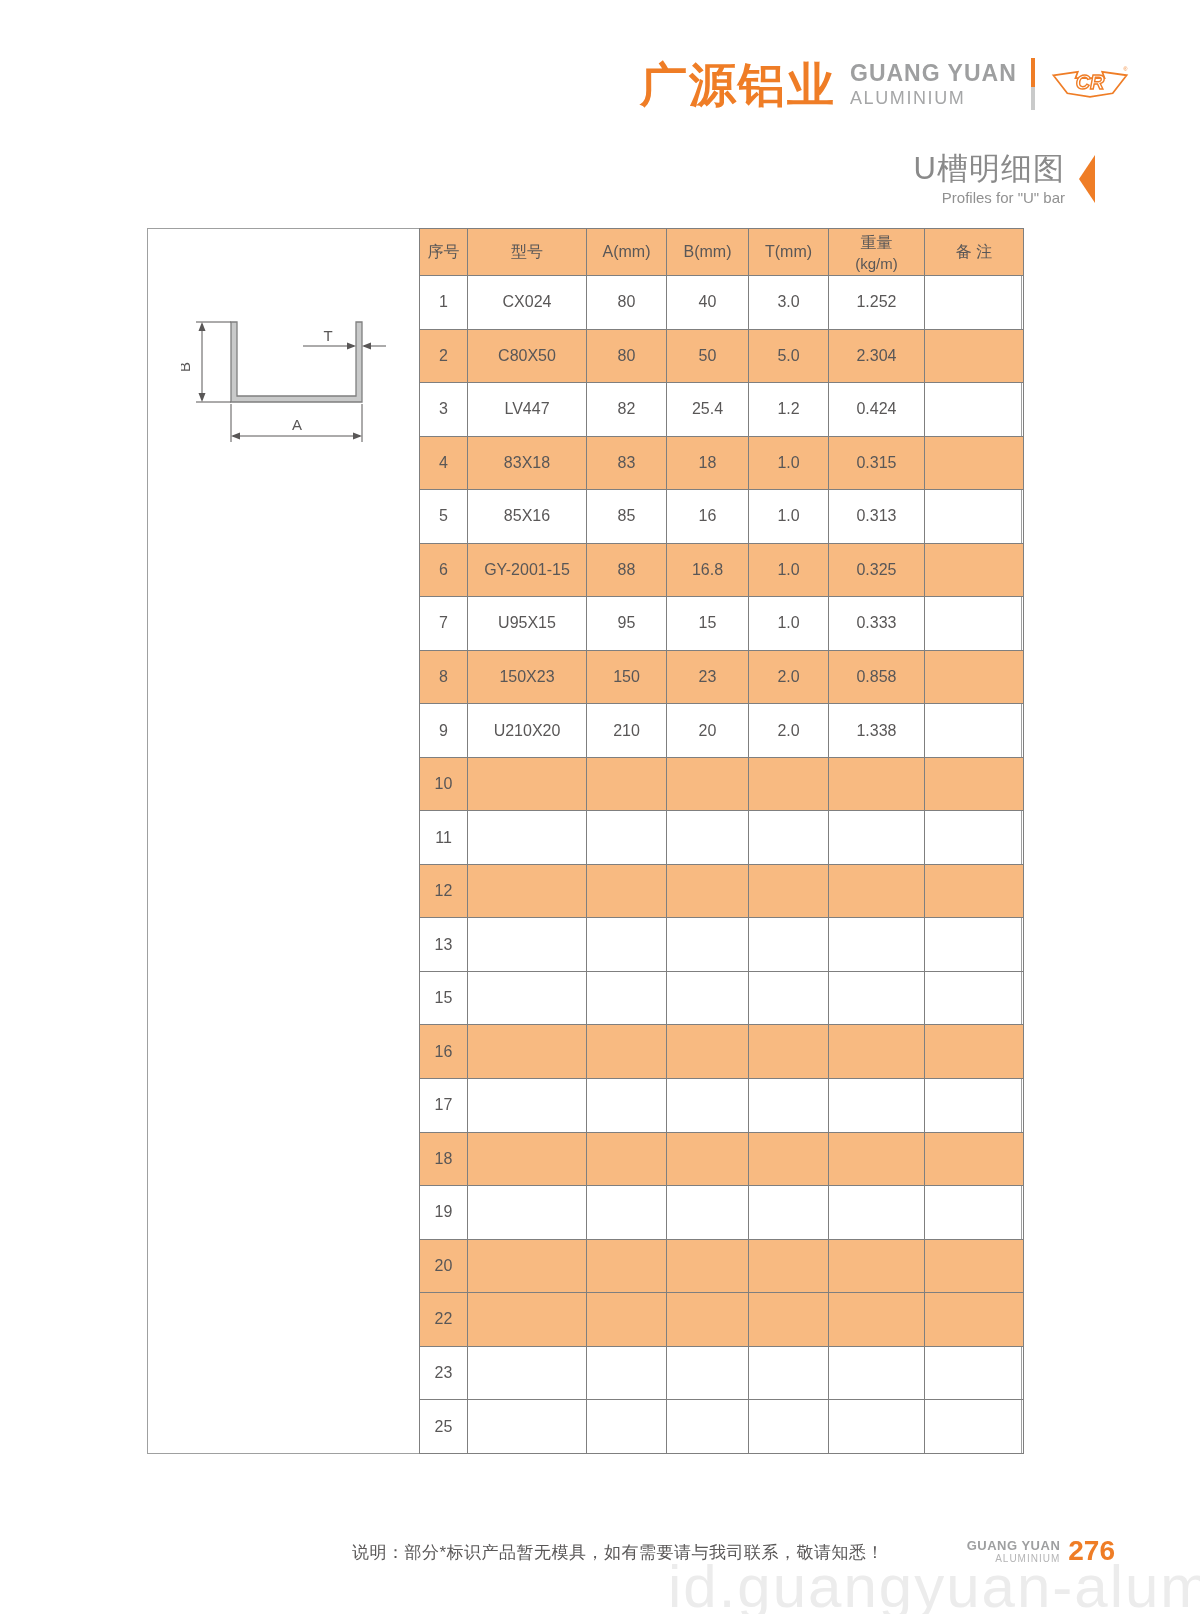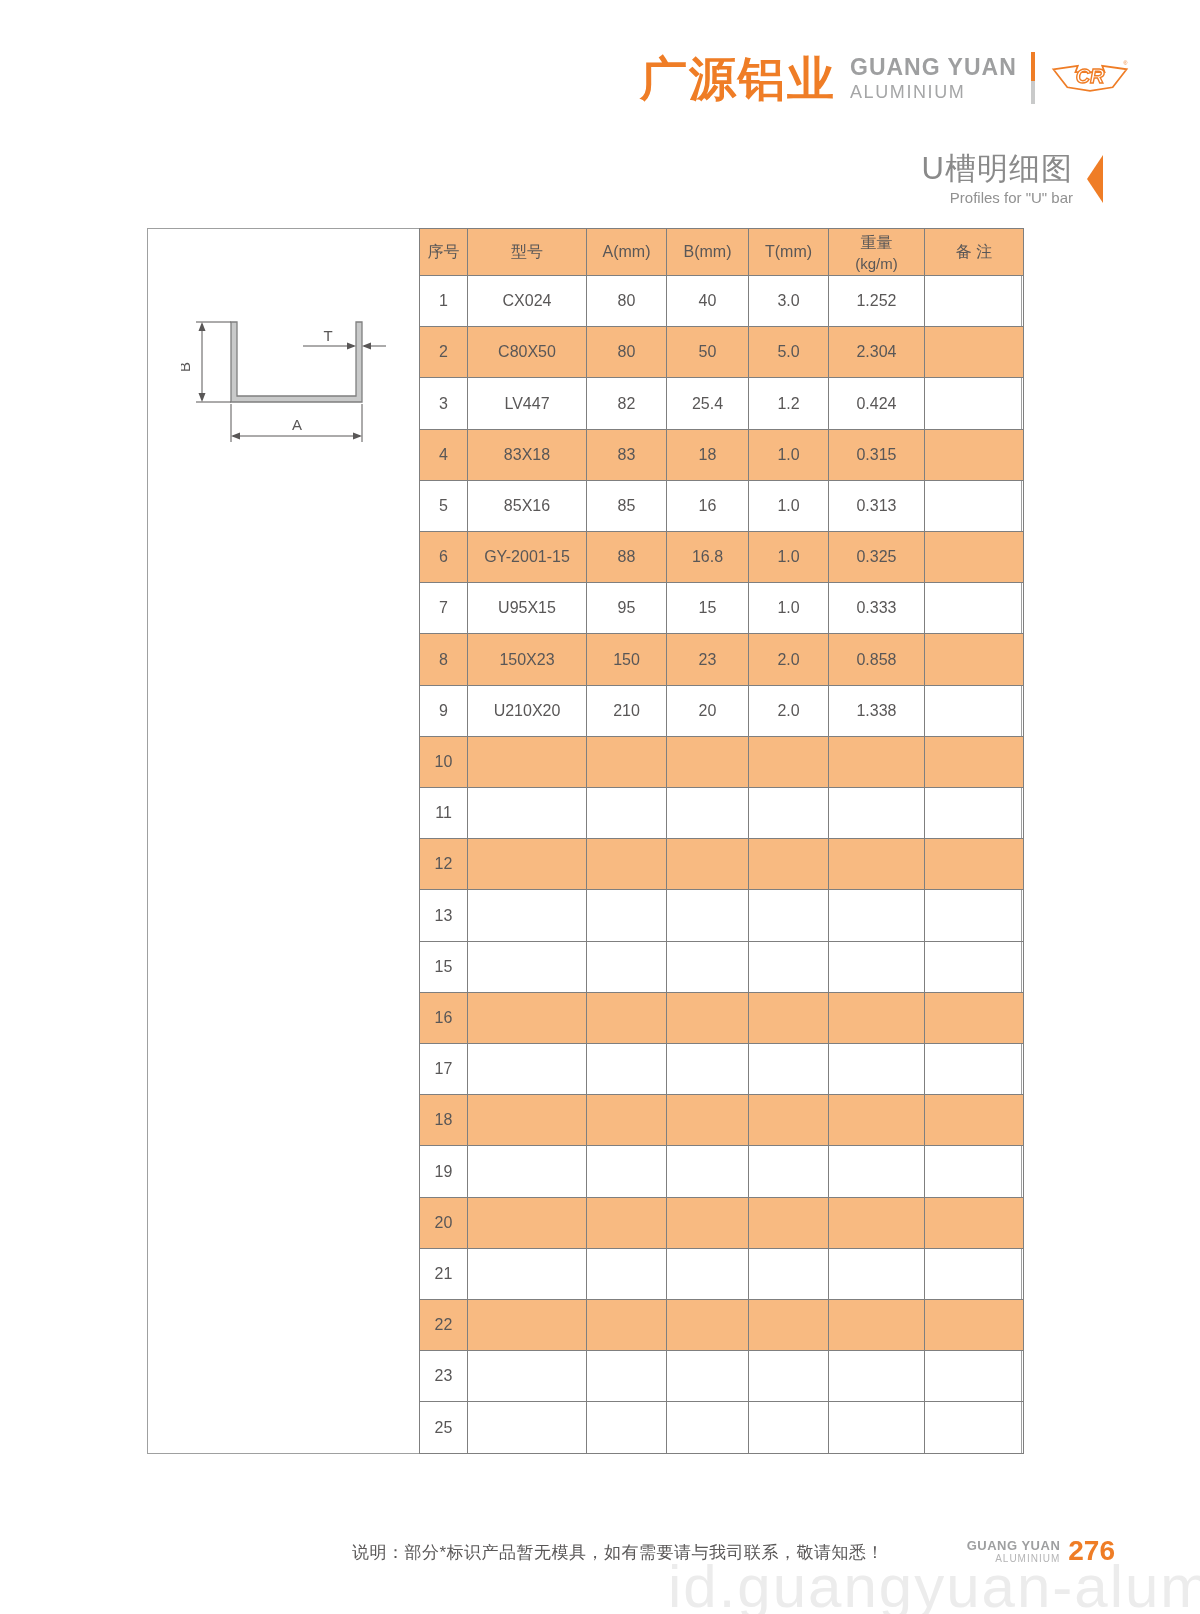--- a/index.html
+++ b/index.html
@@ -4,36 +4,36 @@
 <style>
   * { margin:0; padding:0; box-sizing:border-box; }
   html,body { background:#ffffff; }
   body { font-family:"Liberation Sans", sans-serif; color:#595757; }
   .page {
     position:relative; width:1200px; height:1614px; margin:0 auto;
     background:#ffffff; overflow:hidden;
   }
 
   
-  .brand { position:absolute; left:640px; top:50px; display:flex; align-items:center; }
+  .brand { position:absolute; left:640px; top:56px; display:flex; align-items:center; }
   .brand-cn {
     font-size:47px; font-weight:bold; color:#EF7D26; letter-spacing:2px;
     line-height:1; white-space:nowrap;
   }
   .brand-en { margin-left:14px; line-height:1; }
   .brand-en-main { font-size:23px; font-weight:bold; color:#9E9FA0; letter-spacing:1px; }
   .brand-en-sub  { font-size:18px; color:#A5A6A7; letter-spacing:1.6px; margin-top:4px; }
   .brand-divider {
     width:4px; height:52px; margin:0 16px 0 14px;
     background:linear-gradient(to bottom, #EF7D26 0 55%, #C9CACA 55% 100%);
   }
   .brand-mark svg { display:block; }
 
   
-  .section-title { position:absolute; top:152px; right:97px; display:flex; align-items:center; }
+  .section-title { position:absolute; top:152px; right:105px; display:flex; align-items:center; }
   .title-text { text-align:right; }
   .title-cn { font-size:31px; color:#8A8A8A; letter-spacing:1px; line-height:1.1; }
   .title-en { font-size:15px; color:#919191; margin-top:3px; }
   .title-arrow {
     width:0; height:0; margin-left:14px;
     border-top:24px solid transparent; border-bottom:24px solid transparent;
     border-right:16px solid #EF7D26;
   }
 
   
@@ -319,29 +319,20 @@
           </tr>
           <tr class="alt">
             <td>20</td>
             <td></td>
             <td></td>
             <td></td>
             <td></td>
             <td></td>
             <td></td>
           </tr>
-          <tr>
-            <td>21</td>
-            <td></td>
-            <td></td>
-            <td></td>
-            <td></td>
-            <td></td>
-            <td></td>
-          </tr>
           <tr class="alt">
             <td>22</td>
             <td></td>
             <td></td>
             <td></td>
             <td></td>
             <td></td>
             <td></td>
           </tr>
           <tr>

